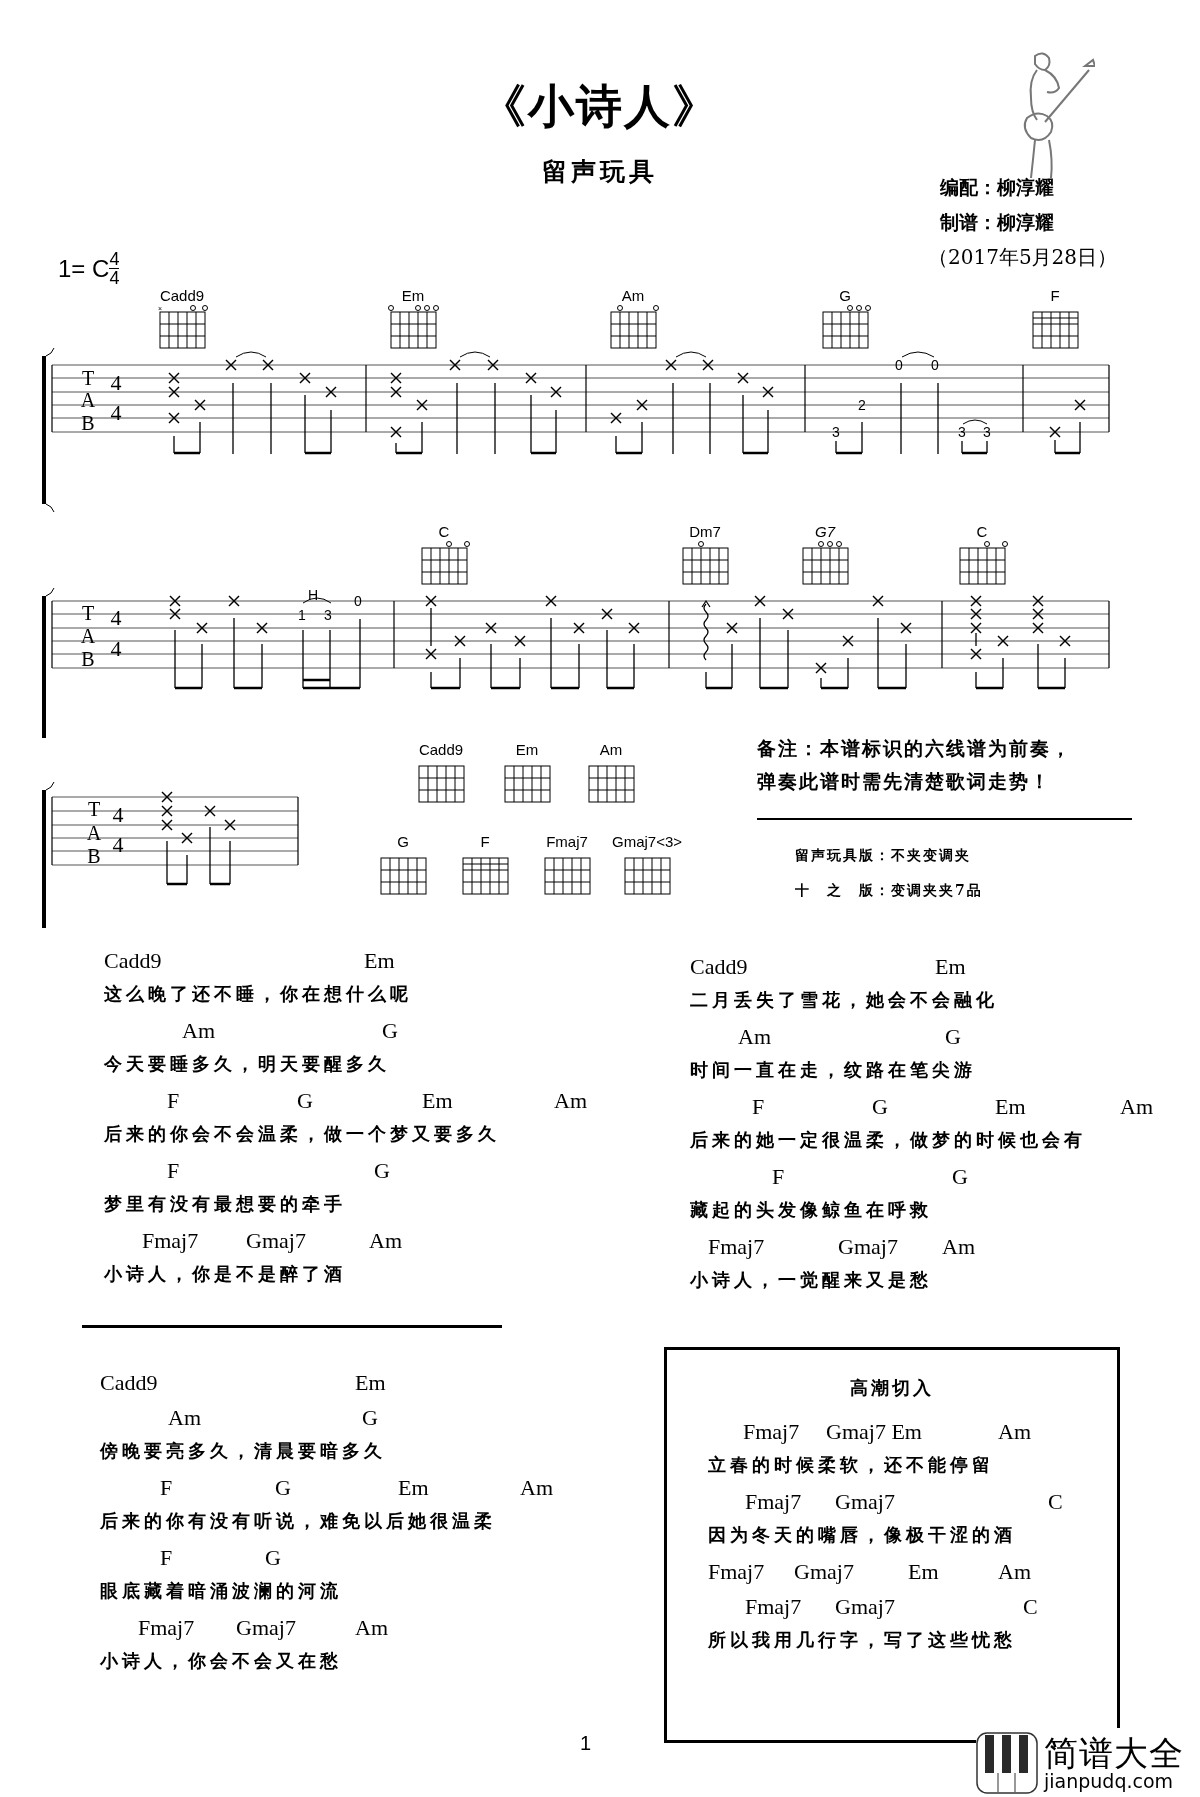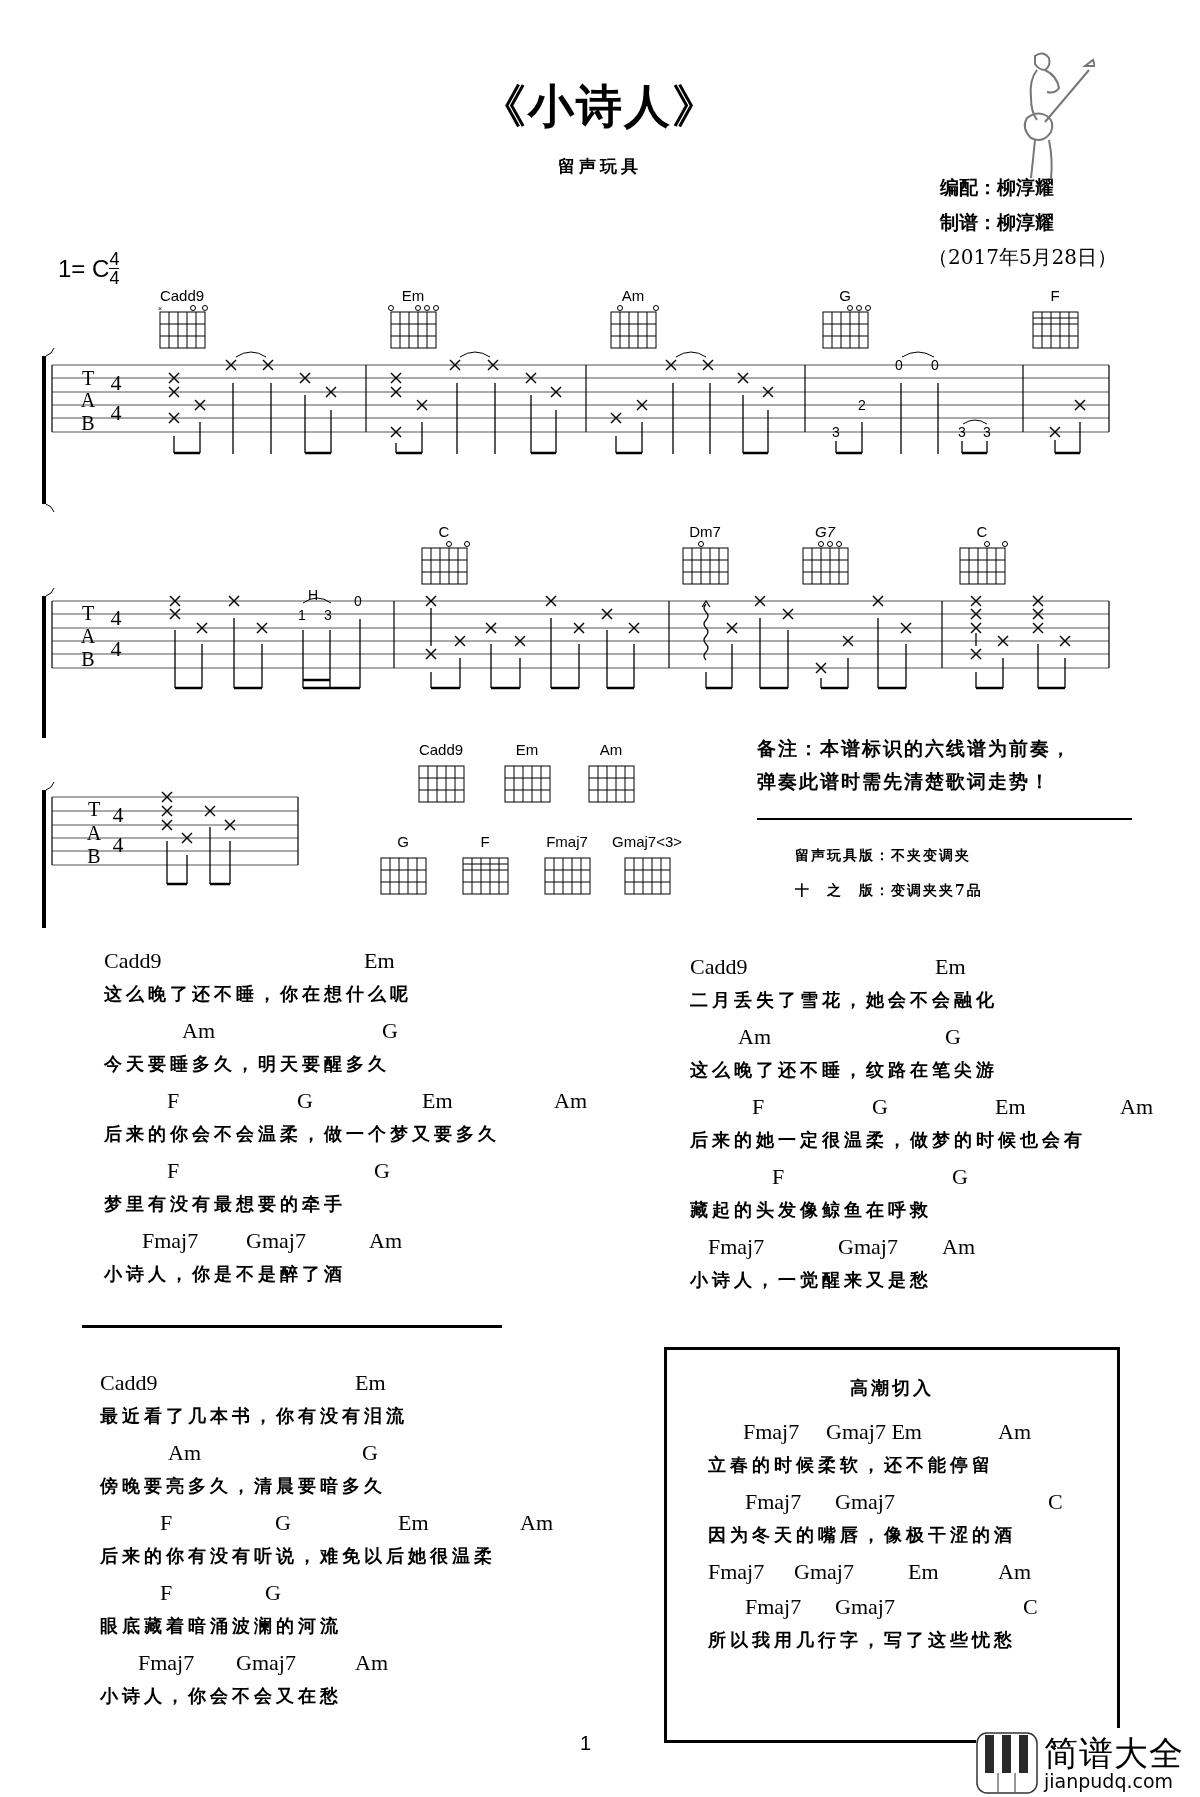--- a/index.html
+++ b/index.html
@@ -1,19 +1,19 @@
 <!DOCTYPE html>
 <html><head>
 <meta charset="utf-8">
 <style>
   html, body { margin: 0; padding: 0; background: #ffffff; }
   body { width: 1200px; height: 1797px; position: relative; overflow: hidden; color: #000; font-family: "DejaVu Serif", serif; }
   .abs { position: absolute; }
   .title { left: 0; width: 1200px; top: 76px; text-align: center; font-size: 46px; font-weight: bold; font-family: "DejaVu Serif", serif; letter-spacing: 2px; }
-  .artist { left: 0; width: 1200px; top: 155px; text-align: center; font-size: 17px; font-weight: bold; letter-spacing: 4px; font-family: "DejaVu Serif", serif; }
+  .artist { left: 0; width: 1200px; top: 155px; text-align: center; font-size: 25px; font-weight: bold; letter-spacing: 4px; font-family: "DejaVu Serif", serif; }
   .credits { left: 940px; top: 170px; font-size: 19px; font-weight: bold; line-height: 35px; font-family: "DejaVu Serif", serif; }
   .credits .date { font-weight: normal; font-size: 20px; margin-left: -12px; }
   .guitarist { left: 1005px; top: 48px; width: 90px; height: 135px; }
   .key { left: 58px; top: 250px; font-size: 24px; font-family: "Liberation Sans", sans-serif; display: flex; align-items: center; }
   .key .frac { display: inline-flex; flex-direction: column; align-items: center; font-size: 18px; line-height: 18px; }
   .key .frac span:first-child { border-bottom: 1px solid #000; }
 
   .chord-diagram { position: absolute; text-align: center; font-family: "Liberation Sans", sans-serif; }
   .chord-diagram .cname { font-size: 15px; line-height: 16px; display: block; }
 
@@ -639,21 +639,21 @@
 <div class="lyric-block" id="verse-1" style="left:690px; top:950px; width:500px;">
     <div class="chords">
       <span style="left: 0px;">Cadd9</span>
       <span style="left: 245px;">Em</span>
     </div>
     <div class="words">二月丢失了雪花，她会不会融化</div>
     <div class="chords">
       <span style="left: 48px;">Am</span>
       <span style="left: 255px;">G</span>
     </div>
-    <div class="words">这么晚了还不睡，纹路在笔尖游</div>
+    <div class="words">时间一直在走，纹路在笔尖游</div>
     <div class="chords">
       <span style="left: 62px;">F</span>
       <span style="left: 182px;">G</span>
       <span style="left: 305px;">Em</span>
       <span style="left: 430px;">Am</span>
     </div>
     <div class="words">后来的她一定很温柔，做梦的时候也会有</div>
     <div class="chords">
       <span style="left: 82px;">F</span>
       <span style="left: 262px;">G</span>
@@ -665,21 +665,20 @@
       <span style="left: 252px;">Am</span>
     </div>
     <div class="words">小诗人，一觉醒来又是愁</div>
   </div>
 <div class="abs rule-left"></div>
 <div class="lyric-block" id="verse-2" style="left:100px; top:1366px; width:500px;">
     <div class="chords">
       <span style="left: 0px;">Cadd9</span>
       <span style="left: 255px;">Em</span>
     </div>
-    <div class="words">最近看了几本书，你有没有泪流</div>
     <div class="chords">
       <span style="left: 68px;">Am</span>
       <span style="left: 262px;">G</span>
     </div>
     <div class="words">傍晚要亮多久，清晨要暗多久</div>
     <div class="chords">
       <span style="left: 60px;">F</span>
       <span style="left: 175px;">G</span>
       <span style="left: 298px;">Em</span>
       <span style="left: 420px;">Am</span>

